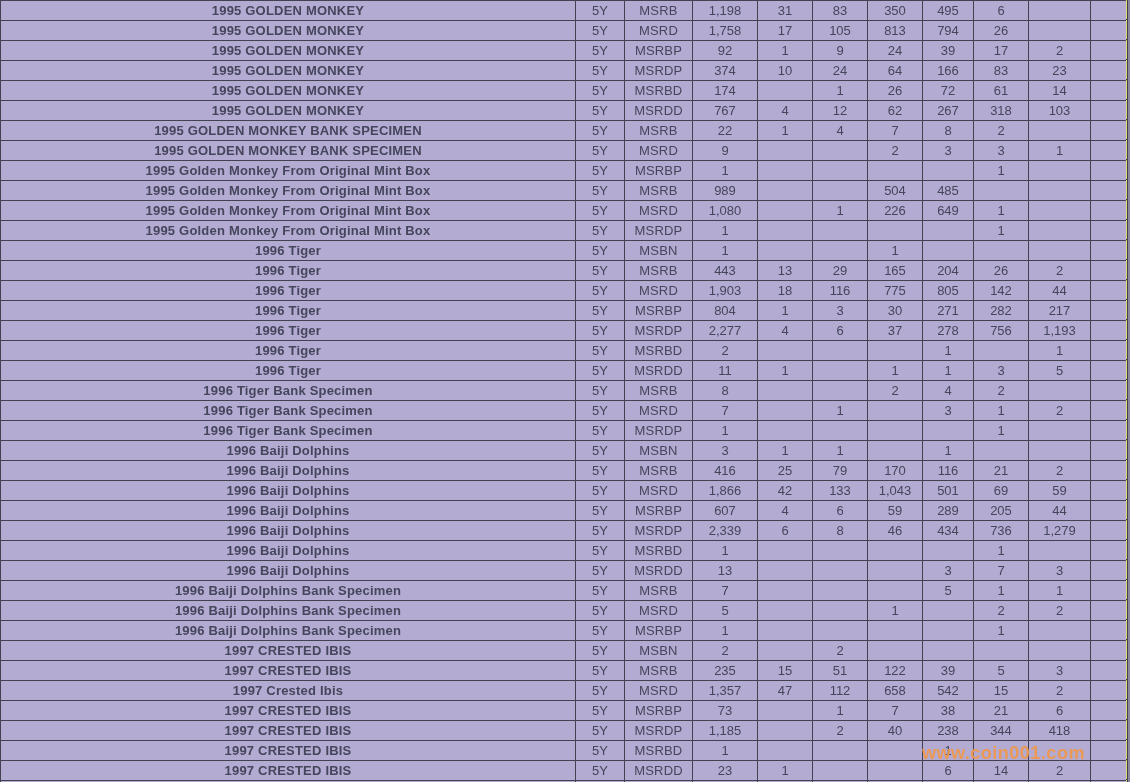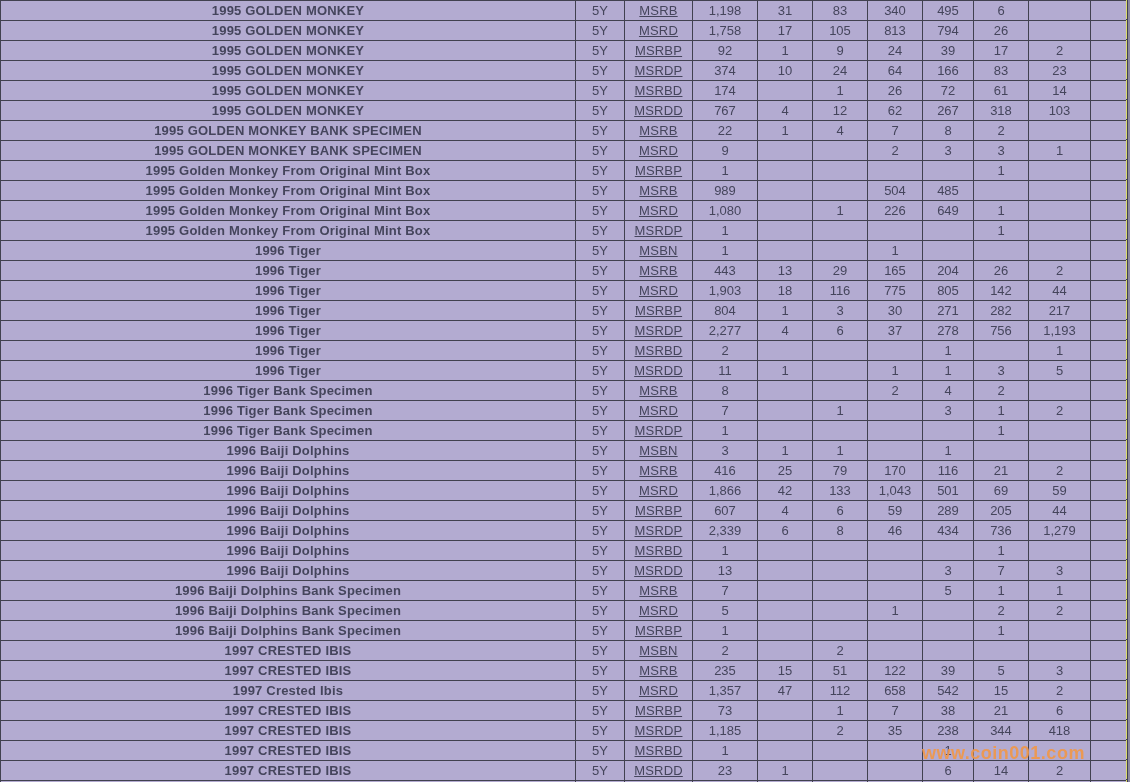--- a/index.html
+++ b/index.html
@@ -25,21 +25,21 @@
     font-size:13px;
     color:#45455c;
     white-space:nowrap;
     overflow:hidden;
   }
   td.c-name{
     font-weight:bold;
     color:#6c6c89;
     letter-spacing:.2px;
   }
-  td.c-grade{letter-spacing:.2px;text-decoration:underline;}
+  td.c-grade{letter-spacing:.2px;}
   tr.filler td{border-bottom:none;}
   .edge-yellow{
     position:absolute;top:0;right:2px;width:2px;height:782px;
     background:repeating-linear-gradient(to bottom,#dcdc6e 0px,#dcdc6e 19px,#41414f 19px,#41414f 20px);
   }
   .edge-dark{
     position:absolute;top:0;right:0;width:2px;height:782px;
     background:#8a86a0;
     border-left:1px solid #41414f;
   }
@@ -74,21 +74,21 @@
       <col style="width:36px">
     </colgroup>
     <tbody id="table-body">
         <tr>
           <td class="c-name">1995 GOLDEN MONKEY</td>
           <td class="c-val">5Y</td>
           <td class="c-grade">MSRB</td>
           <td class="c-val">1,198</td>
           <td class="c-val">31</td>
           <td class="c-val">83</td>
-          <td class="c-val">340</td>
+          <td class="c-val">350</td>
           <td class="c-val">495</td>
           <td class="c-val">6</td>
           <td class="c-val"></td>
           <td class="c-val"></td>
         </tr>
         <tr>
           <td class="c-name">1995 GOLDEN MONKEY</td>
           <td class="c-val">5Y</td>
           <td class="c-grade">MSRD</td>
           <td class="c-val">1,758</td>
@@ -542,21 +542,21 @@
           <td class="c-val">6</td>
           <td class="c-val"></td>
         </tr>
         <tr>
           <td class="c-name">1997 CRESTED IBIS</td>
           <td class="c-val">5Y</td>
           <td class="c-grade">MSRDP</td>
           <td class="c-val">1,185</td>
           <td class="c-val"></td>
           <td class="c-val">2</td>
-          <td class="c-val">35</td>
+          <td class="c-val">40</td>
           <td class="c-val">238</td>
           <td class="c-val">344</td>
           <td class="c-val">418</td>
           <td class="c-val"></td>
         </tr>
         <tr>
           <td class="c-name">1997 CRESTED IBIS</td>
           <td class="c-val">5Y</td>
           <td class="c-grade">MSRBD</td>
           <td class="c-val">1</td>

